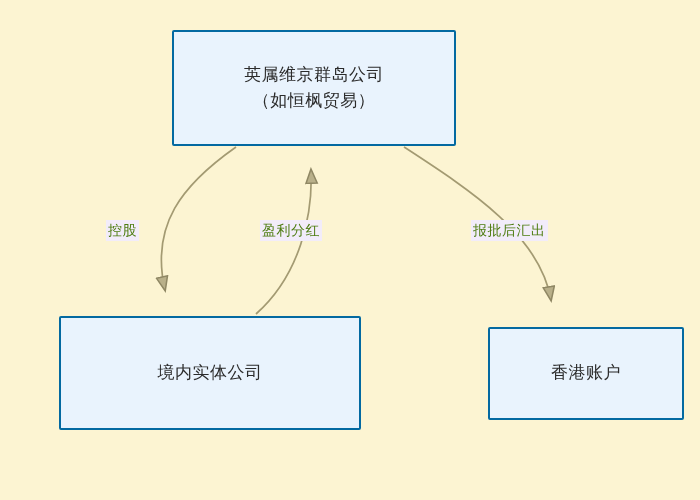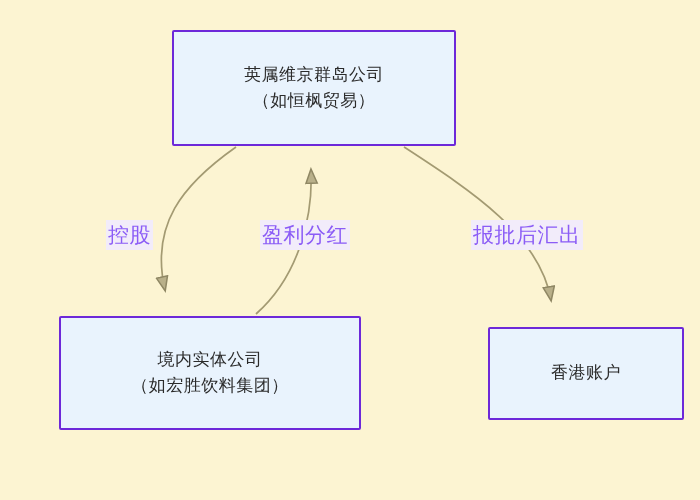--- a/index.html
+++ b/index.html
@@ -25,21 +25,21 @@
     position: absolute;
     left: 0;
     top: 0;
     width: 700px;
     height: 500px;
   }
   .node {
     position: absolute;
     box-sizing: border-box;
     background: #e9f3fd;
-    border: 2px solid #6d28d9;
+    border: 2px solid #0369a1;
     border-radius: 2px;
     display: flex;
     flex-direction: column;
     align-items: center;
     justify-content: center;
     color: #2b2b2b;
     font-size: 17px;
     line-height: 1.55;
     letter-spacing: 0.5px;
     text-align: center;
@@ -63,22 +63,22 @@
   #node-hk {
     left: 453px;
     top: 327px;
     width: 196px;
     height: 93px;
     margin-left: 35px;
   }
   .edge-label {
     position: absolute;
     background: #f2ecfa;
-    color: #8b5cf6;
-    font-size: 21px;
+    color: #4d7c0f;
+    font-size: 14px;
     line-height: 1.35;
     letter-spacing: 0.5px;
     white-space: nowrap;
     padding: 1px 2px;
   }
   #edge-label-holding {
     left: 106px;
     top: 220px;
   }
   #edge-label-dividend {
@@ -110,21 +110,20 @@
     <path d="M 404,147 C 470,190 540,235 551,300" fill="none" stroke="#a39a72" stroke-width="1.7" marker-end="url(#arrowhead)"></path>
   </svg>
 
   <div class="node" id="node-bvi">
     <span class="line">英属维京群岛公司</span>
     <span class="line">（如恒枫贸易）</span>
   </div>
 
   <div class="node" id="node-domestic">
     <span class="line">境内实体公司</span>
-    <span class="line">（如宏胜饮料集团）</span>
   </div>
 
   <div class="node" id="node-hk">
     <span class="line">香港账户</span>
   </div>
 
   <div class="edge-label" id="edge-label-holding">控股</div>
 
   <div class="edge-label" id="edge-label-dividend">盈利分红</div>
 

